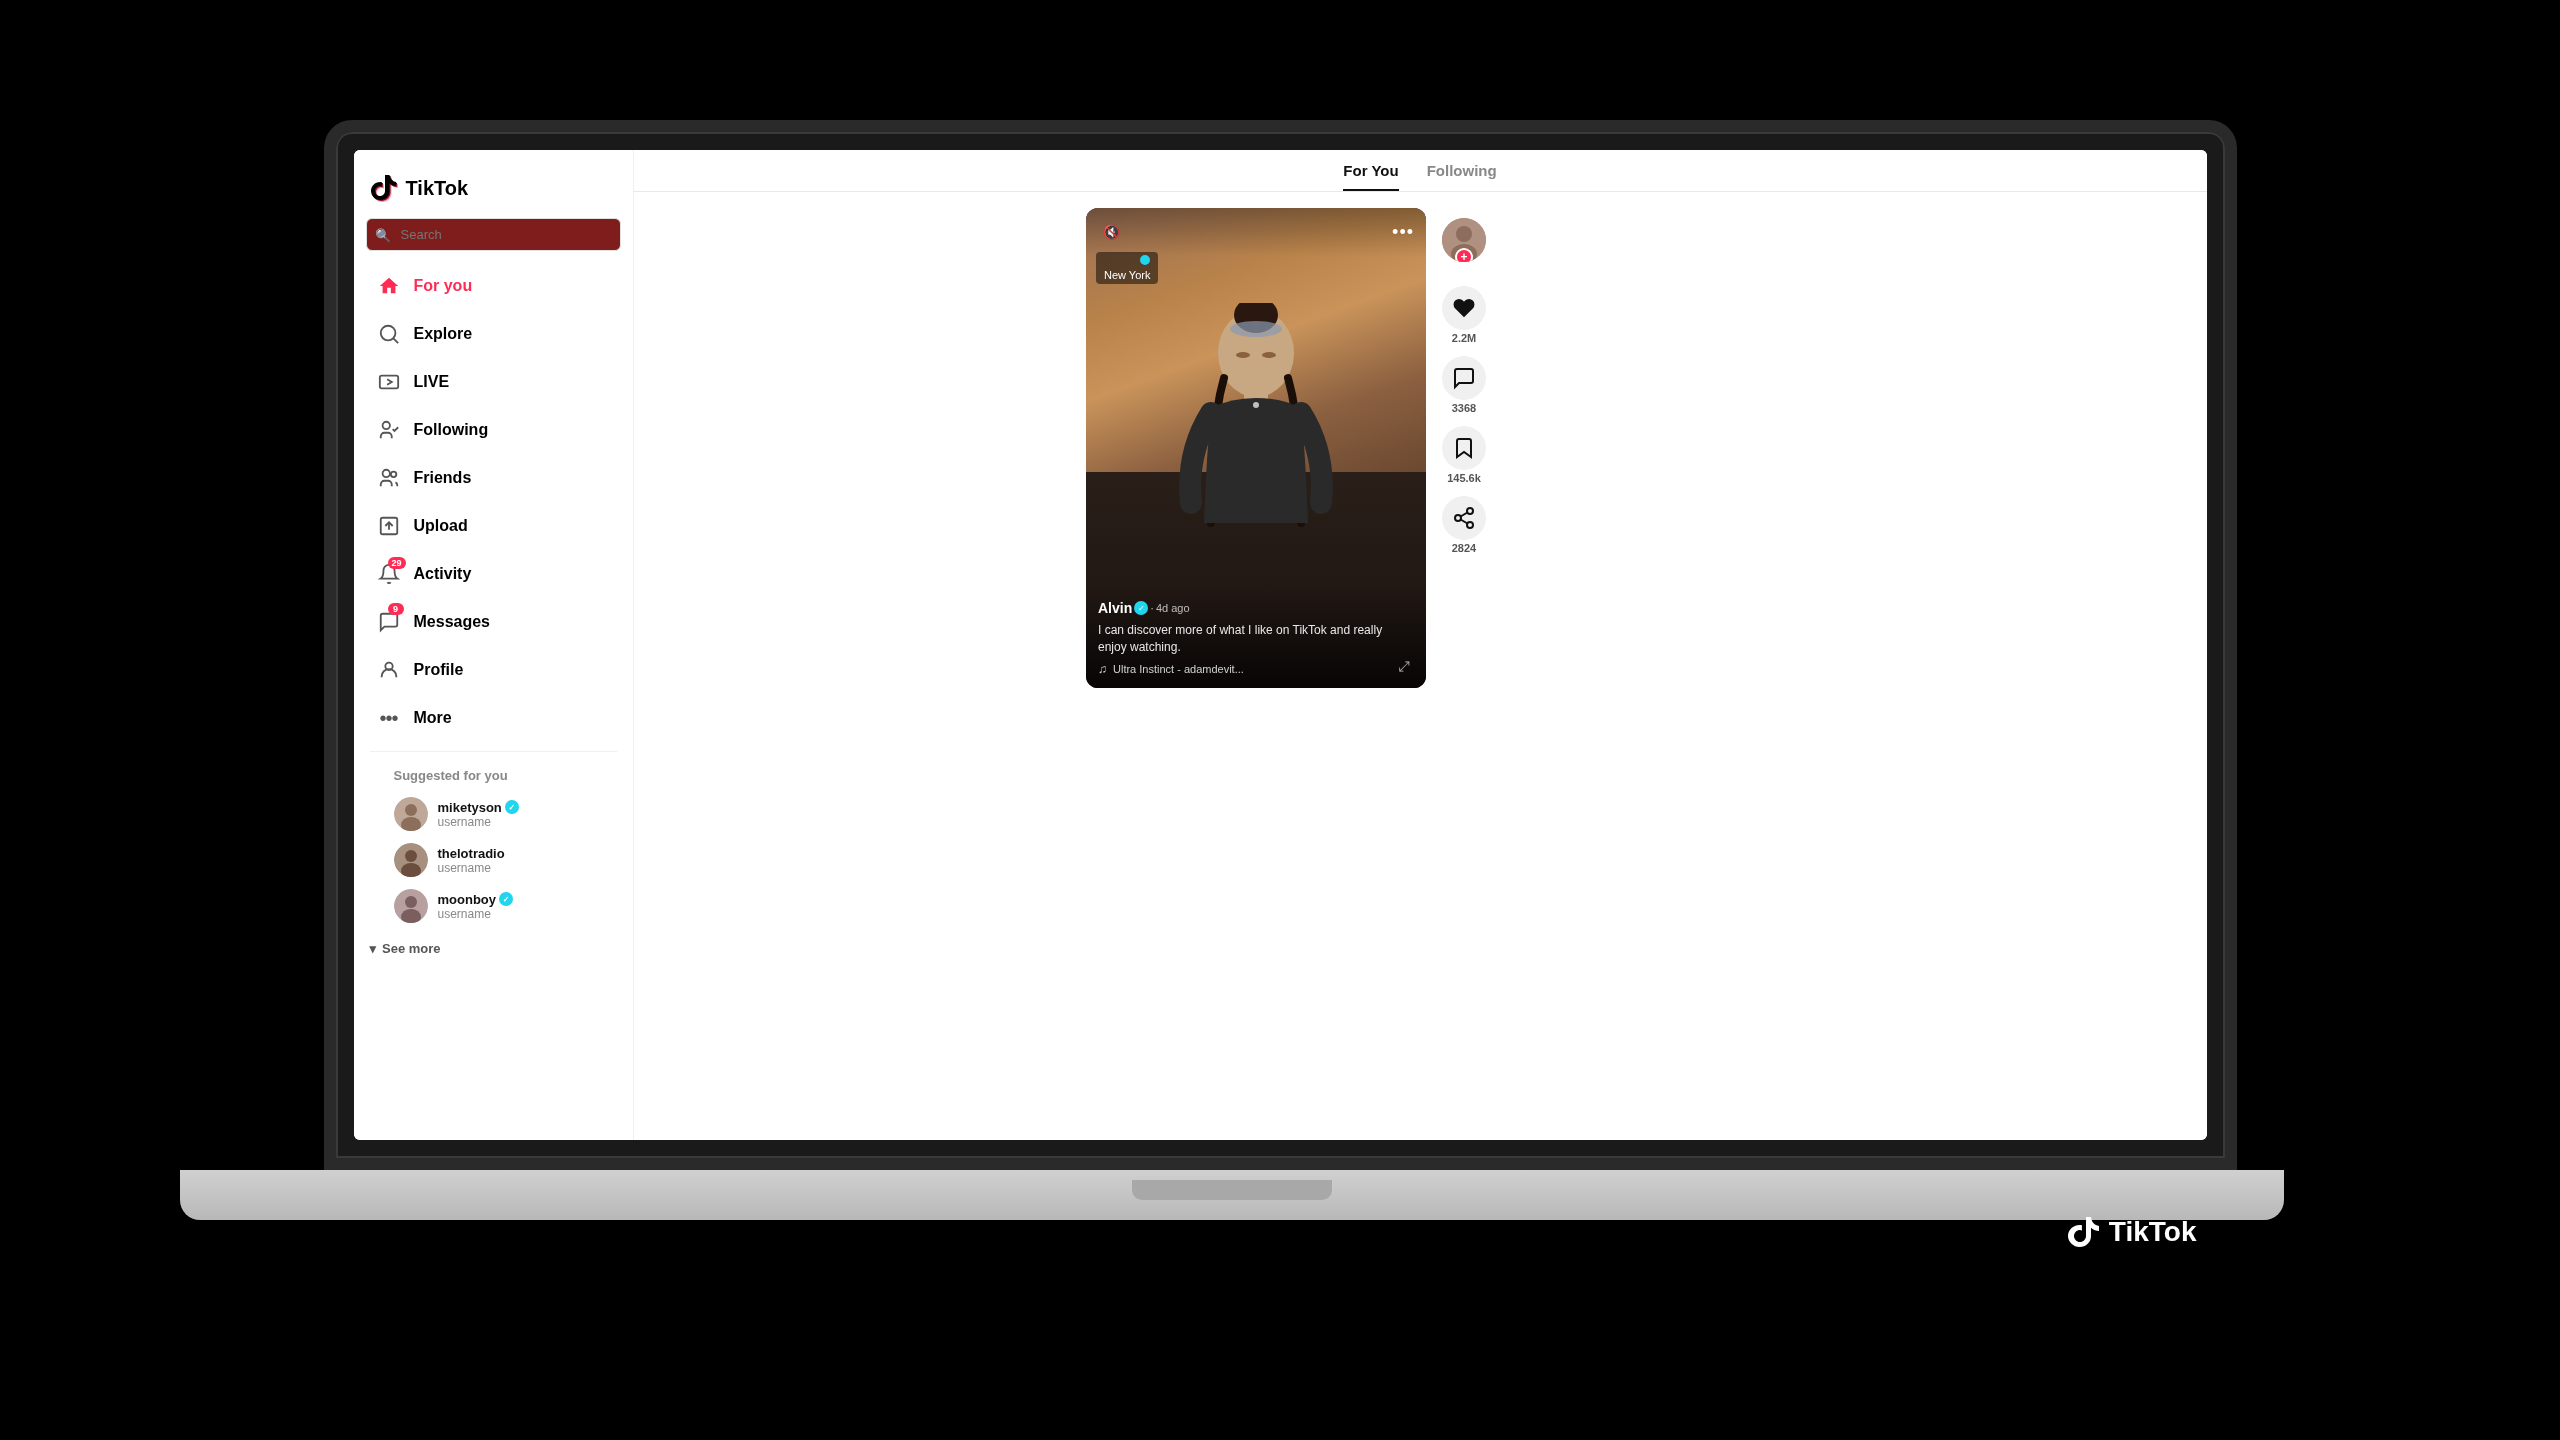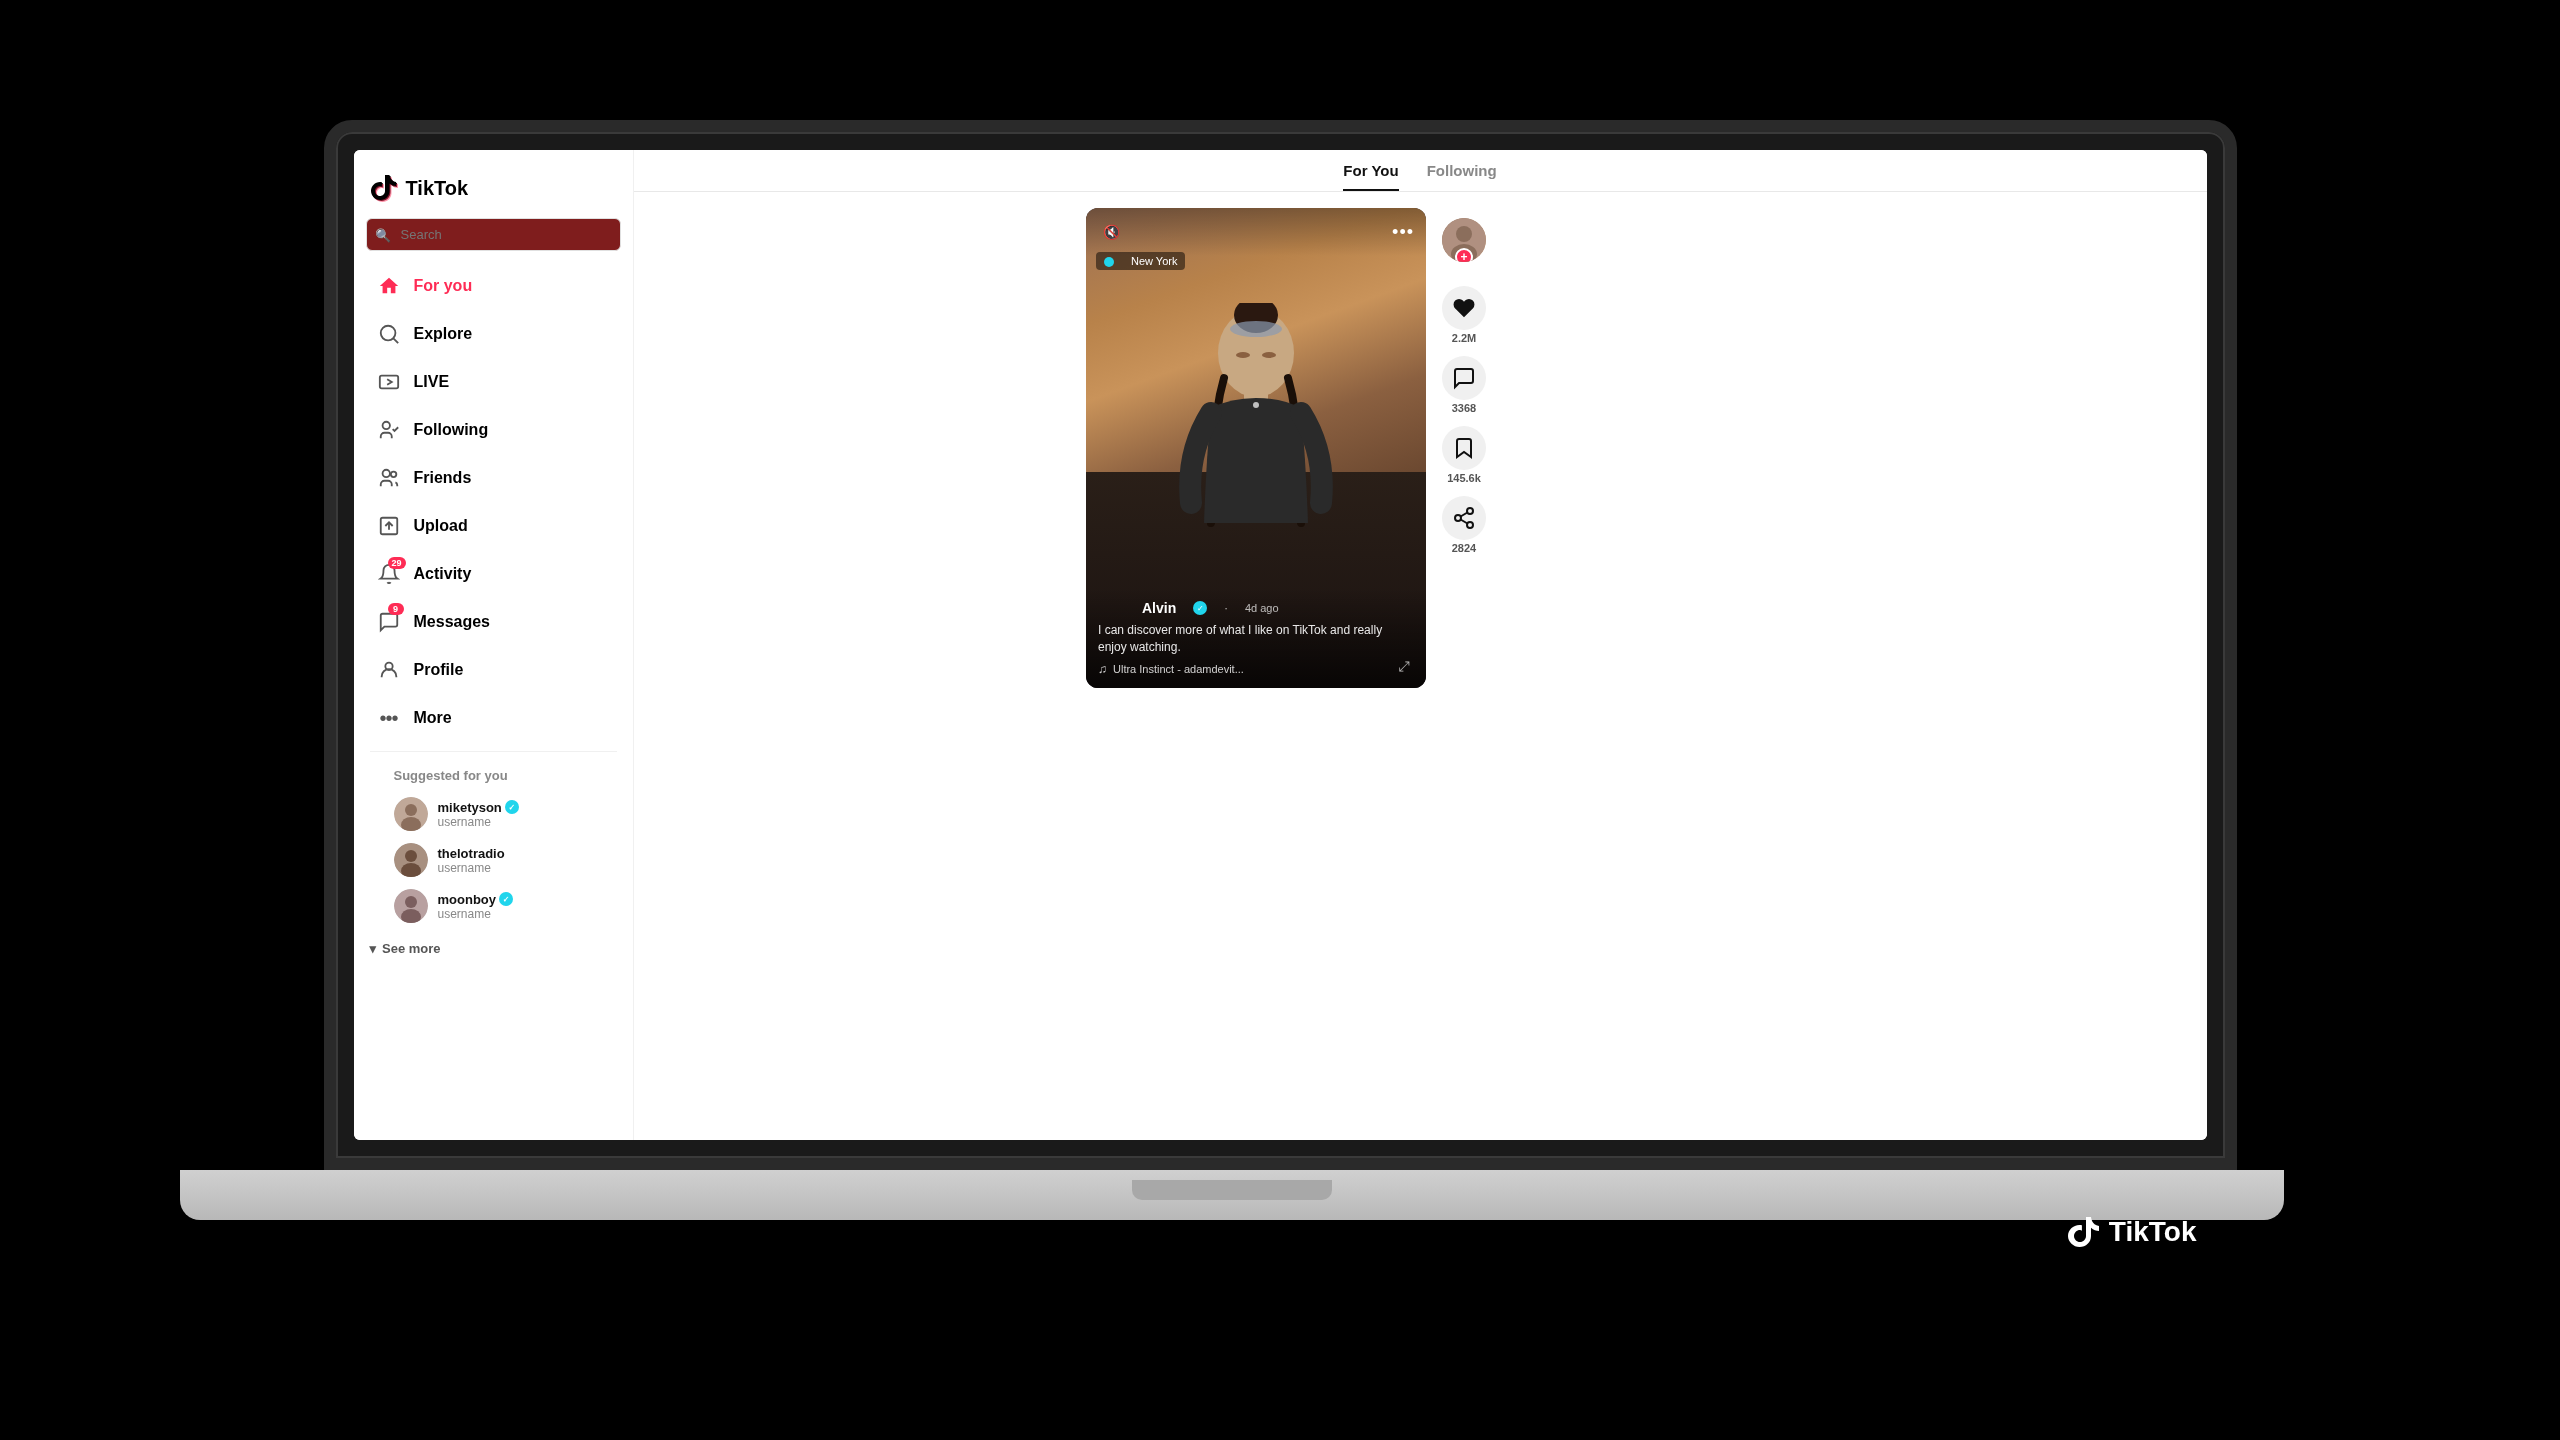--- a/index.html
+++ b/index.html
@@ -340,44 +340,44 @@
       position: absolute;
       top: 44px;
       left: 10px;
       background: rgba(0,0,0,0.5);
       color: #fff;
       font-size: 11px;
       padding: 3px 8px;
       border-radius: 4px;
       display: flex;
       align-items: flex-end;
-      gap: 17px;
+      gap: 4px;
+      flex-direction: column;
     }
     .location-dot {
       width: 10px;
       height: 10px;
       background: #20d5ec;
       border-radius: 50%;
     }
 
     .video-overlay-bottom {
       position: absolute;
       bottom: 0;
       left: 0;
       right: 0;
       padding: 12px;
       background: linear-gradient(0deg, rgba(0,0,0,0.7) 0%, transparent 100%);
     }
 
     .video-username {
       display: flex;
       align-items: center;
-      gap: 17px;
+      gap: 2px;
       margin-bottom: 6px;
-      margin-left: 44px;
     }
     .video-username-text {
       color: #fff;
       font-weight: 700;
       font-size: 14px;
     }
     .verified-sm {
       width: 14px;
       height: 14px;
       background: #20d5ec;

